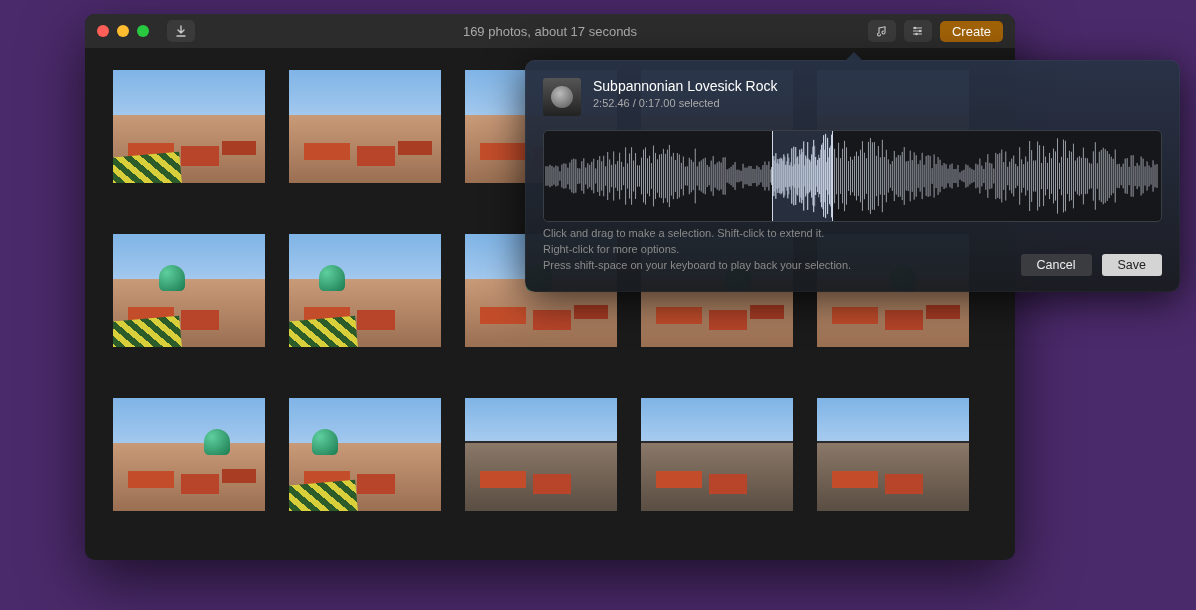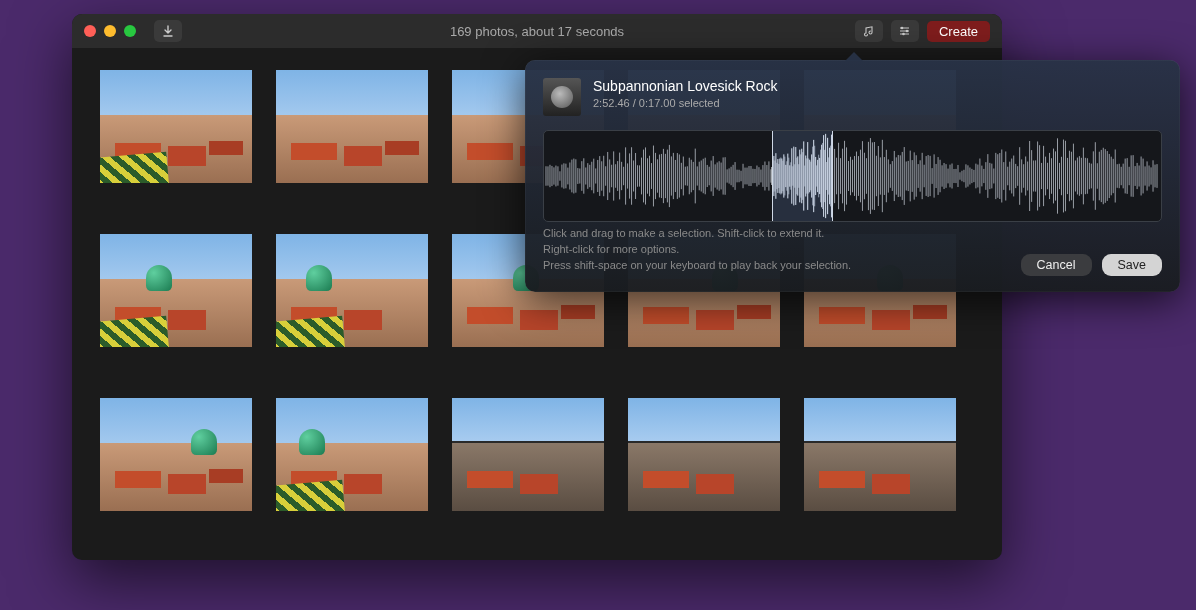--- a/index.html
+++ b/index.html
@@ -6,21 +6,21 @@
   body {
     width: 1196px;
     height: 610px;
     background: #4b2a6b;
     font-family: -apple-system, BlinkMacSystemFont, "Helvetica Neue", Arial, sans-serif;
     position: relative;
     overflow: hidden;
   }
   .window {
     position: absolute;
-    left: 72px;
+    left: 85px;
     top: 14px;
     width: 930px;
     height: 546px;
     background: #1b1b1b;
     border-radius: 10px;
     box-shadow: 0 20px 60px rgba(0,0,0,0.6);
     overflow: hidden;
   }
   .titlebar {
     height: 34px;
@@ -50,21 +50,21 @@
     color: #a9a9a9; font-size: 13px;
   }
   .right-tools {
     position: absolute;
     right: 12px;
     display: flex;
     gap: 8px;
     align-items: center;
   }
   .create-btn {
-    background: #7f1d1d;
+    background: #a16207;
     color: #fff;
     border: none;
     border-radius: 5px;
     padding: 3px 12px;
     font-size: 13px;
     cursor: pointer;
   }
   .grid {
     padding: 22px 28px;
     display: grid;
@@ -143,21 +143,21 @@
     font-size:11px;
     color:#8a8a8a;
     line-height:1.45;
   }
   .pop-buttons {
     position:absolute;
     right:18px; bottom:16px;
     display:flex; gap:10px;
   }
   .pop-btn {
-    border:none; border-radius:9px;
+    border:none; border-radius:3px;
     padding:4px 16px;
     font-size:12.5px;
     cursor:pointer;
   }
   .cancel-btn { background:#3b3c3f; color:#eee; }
   .save-btn { background:#d4d4d4; color:#222; }
 </style>
 </head>
 <body>
 

